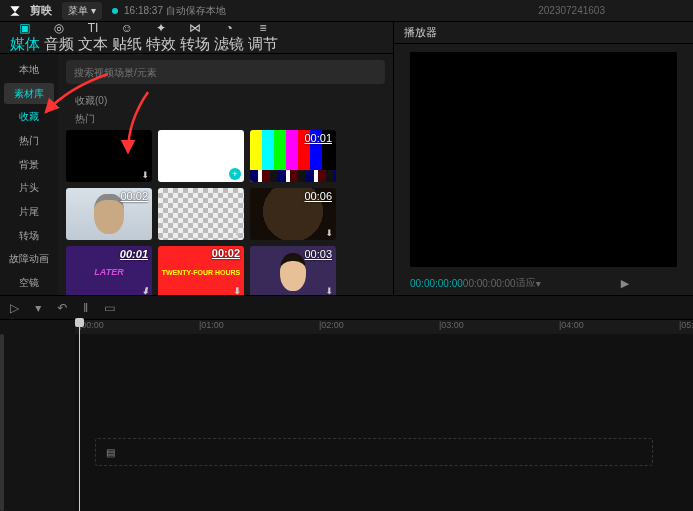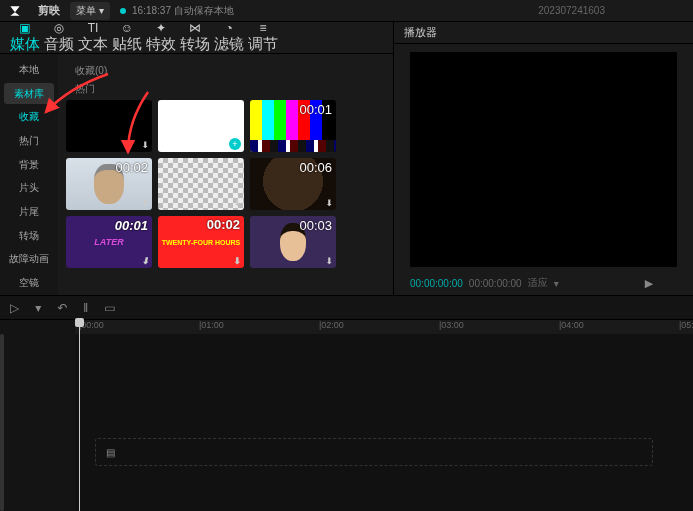--- a/index.html
+++ b/index.html
@@ -1,20 +1,20 @@
 <!DOCTYPE html>
 <html><head>
 <meta charset="utf-8">
 <style>
 * { margin: 0; padding: 0; box-sizing: border-box; }
 body { width: 693px; height: 511px; background: #0d0d0d; font-family: "Microsoft YaHei", sans-serif; color: #ccc; font-size: 11px; overflow: hidden; }
 
 
 .topbar { height: 22px; background: #1a1a1a; display: flex; align-items: center; padding: 0 8px; gap: 10px; border-bottom: 1px solid #000; }
-.logo { display: flex; align-items: center; gap: 16px; font-weight: bold; font-size: 11px; }
+.logo { display: flex; align-items: center; gap: 8px; font-weight: bold; font-size: 11px; }
 .logo svg { width: 14px; height: 14px; }
 .dropdown { background: #2a2a2a; padding: 2px 6px; border-radius: 3px; font-size: 10px; display: flex; align-items: center; gap: 3px; }
 .autosave { display: flex; align-items: center; gap: 6px; font-size: 10px; color: #888; }
 .autosave .dot { width: 6px; height: 6px; background: #0cc; border-radius: 50%; }
 .project-id { margin-left: auto; margin-right: 80px; font-size: 10px; color: #666; }
 
 
 .main { display: flex; height: 273px; }
 .left-panel { width: 393px; background: #1a1a1a; display: flex; flex-direction: column; }
 .right-panel { flex: 1; background: #1a1a1a; border-left: 1px solid #000; display: flex; flex-direction: column; }
@@ -30,39 +30,39 @@
 .left-body { flex: 1; display: flex; overflow: hidden; }
 .sidebar { width: 58px; background: #161616; display: flex; flex-direction: column; padding-top: 4px; }
 .side-item { height: 24px; display: flex; align-items: center; justify-content: center; font-size: 10px; color: #aaa; cursor: pointer; margin: 1px 4px; border-radius: 3px; font-family: Liberation Serif, serif; }
 .side-item.active { background: #333; color: #0dd; }
 .side-item.fav { color: #0dd; }
 .content { flex: 1; padding: 6px 8px; overflow: hidden; }
 .search { width: 100%; height: 24px; background: #2a2a2a; border: none; border-radius: 4px; padding: 0 8px; color: #888; font-size: 10px; margin-bottom: 6px; }
 .section-title { font-size: 10px; color: #888; margin: 4px 9px; }
 .grid { display: flex; flex-wrap: wrap; gap: 6px; margin-top: 4px; }
 .clip { width: 86px; height: 52px; border-radius: 3px; position: relative; background: #000; overflow: hidden; cursor: pointer; }
-.clip .dur { position: absolute; top: 2px; right: 4px; font-size: 13px; color: #fff; text-shadow: 0 0 2px #000; }
+.clip .dur { position: absolute; top: 2px; right: 4px; font-size: 11px; color: #fff; text-shadow: 0 0 2px #000; text-decoration: underline; }
 .clip .dl { position: absolute; bottom: 2px; right: 3px; font-size: 9px; color: #ccc; }
 .clip .add { position: absolute; bottom: 2px; right: 3px; width: 12px; height: 12px; background: #0cc; border-radius: 50%; color: #fff; font-size: 9px; display: flex; align-items: center; justify-content: center; }
 .clip.white { background: #fff; }
 .clip.bars { background: linear-gradient(90deg,#ff0 0 14%,#0ff 14% 28%,#0f0 28% 42%,#f0f 42% 56%,#f00 56% 70%,#00f 70% 84%,#000 84% 100%); }
 .clip.bars::after { content: ""; position: absolute; bottom: 0; left: 0; right: 0; height: 12px; background: repeating-linear-gradient(90deg,#006 0 8px,#fff 8px 12px,#500 12px 20px,#111 20px 28px); }
 .clip.face1 { background: linear-gradient(#d8e0e8,#c0cad4); display: flex; align-items: center; justify-content: center; }
 .clip.face1::after { content: ""; width: 30px; height: 34px; background: #c9a884; border-radius: 40% 40% 45% 45%; border-top: 6px solid #888; }
 .clip.transparent { background: repeating-conic-gradient(#bbb 0 25%, #eee 0 50%) 0 0/10px 10px; }
 .clip.ape { background: radial-gradient(circle at 50% 45%, #3a2818 0 30px, #140c06 30px); }
 .clip.later { background: #3a1a6a; color: #d94bd9; display: flex; align-items: center; justify-content: center; font-size: 9px; font-weight: bold; font-style: italic; }
 .clip.tf { background: #f22; color: #ff0; display: flex; align-items: center; justify-content: center; font-size: 7px; font-weight: bold; text-align: center; line-height: 1; }
 .clip.girl { background: #3a2a5a; display: flex; align-items: center; justify-content: center; }
 .clip.girl::after { content: ""; width: 26px; height: 30px; background: #e8c098; border-radius: 45%; border-top: 8px solid #1a1208; }
 
 
 .player-header { height: 22px; padding: 0 10px; display: flex; align-items: center; font-size: 11px; border-bottom: 1px solid #000; }
 .player-canvas { flex: 1; margin: 8px 16px 4px 16px; background: #000; }
-.player-controls { height: 24px; display: flex; align-items: center; padding: 0 16px; gap: 6px; font-size: 10px; color: #666; }
+.player-controls { height: 24px; display: flex; align-items: center; padding: 0 16px; font-size: 10px; color: #666; }
 .player-controls .t1 { color: #0aa; }
 .player-controls .play { margin-left: 80px; color: #888; font-size: 11px; }
 
 
 .bottom { height: 216px; background: #141414; border-top: 1px solid #000; display: flex; flex-direction: column; }
 .timeline-tools { height: 24px; display: flex; align-items: center; padding: 0 10px; gap: 16px; color: #888; border-bottom: 1px solid #000; }
 .timeline-tools span { font-size: 12px; cursor: pointer; }
 .timeline-body { flex: 1; display: flex; position: relative; }
 .track-head { width: 75px; background: #141414; }
 .track-area { flex: 1; position: relative; background: #111; }
@@ -140,20 +140,21 @@
           <div class="side-item fav">收藏</div>
           <div class="side-item">热门</div>
           <div class="side-item">背景</div>
           <div class="side-item">片头</div>
           <div class="side-item">片尾</div>
           <div class="side-item">转场</div>
           <div class="side-item">故障动画</div>
           <div class="side-item">空镜</div>
         </div>
       <div class="content">
+        <input class="search" placeholder="搜索视频场景/元素" style="">
         <div class="section-title">收藏(0)</div>
         <div class="section-title">热门</div>
         <div class="grid" id="grid">
             <div class="clip black">
               <span class="dl">⬇</span>
             </div>
             <div class="clip white">
               <span class="add">+</span>
             </div>
             <div class="clip bars">

